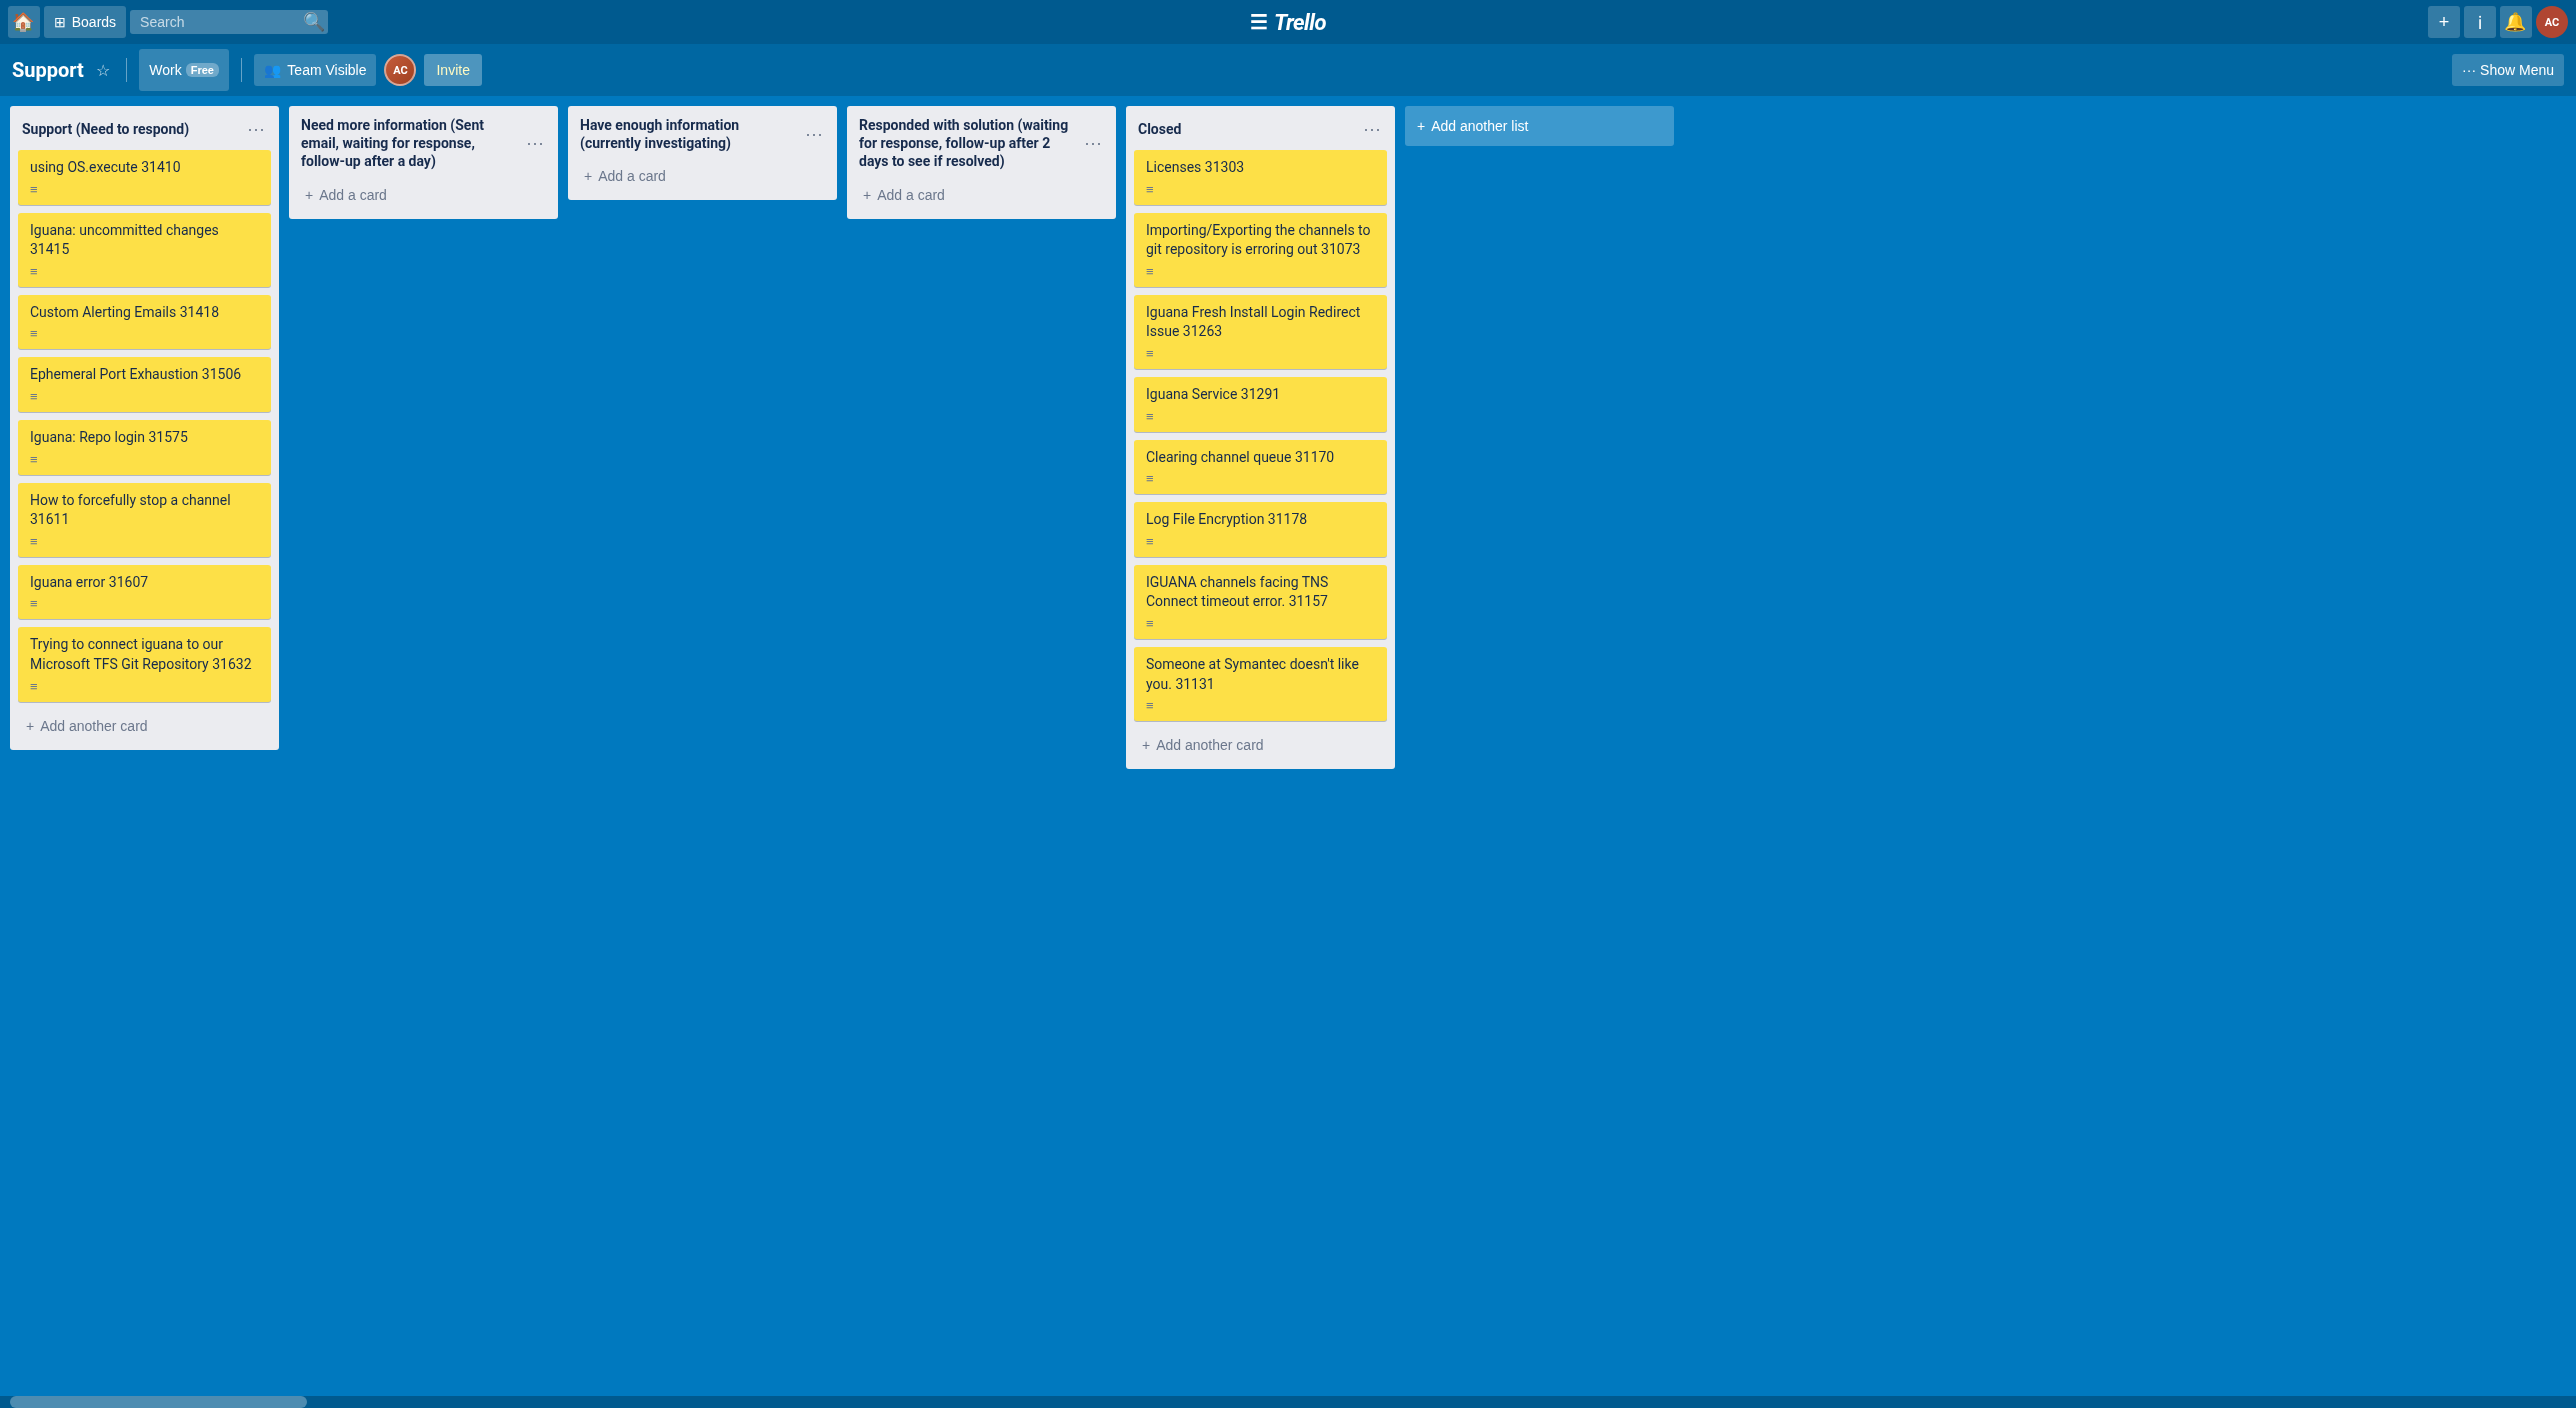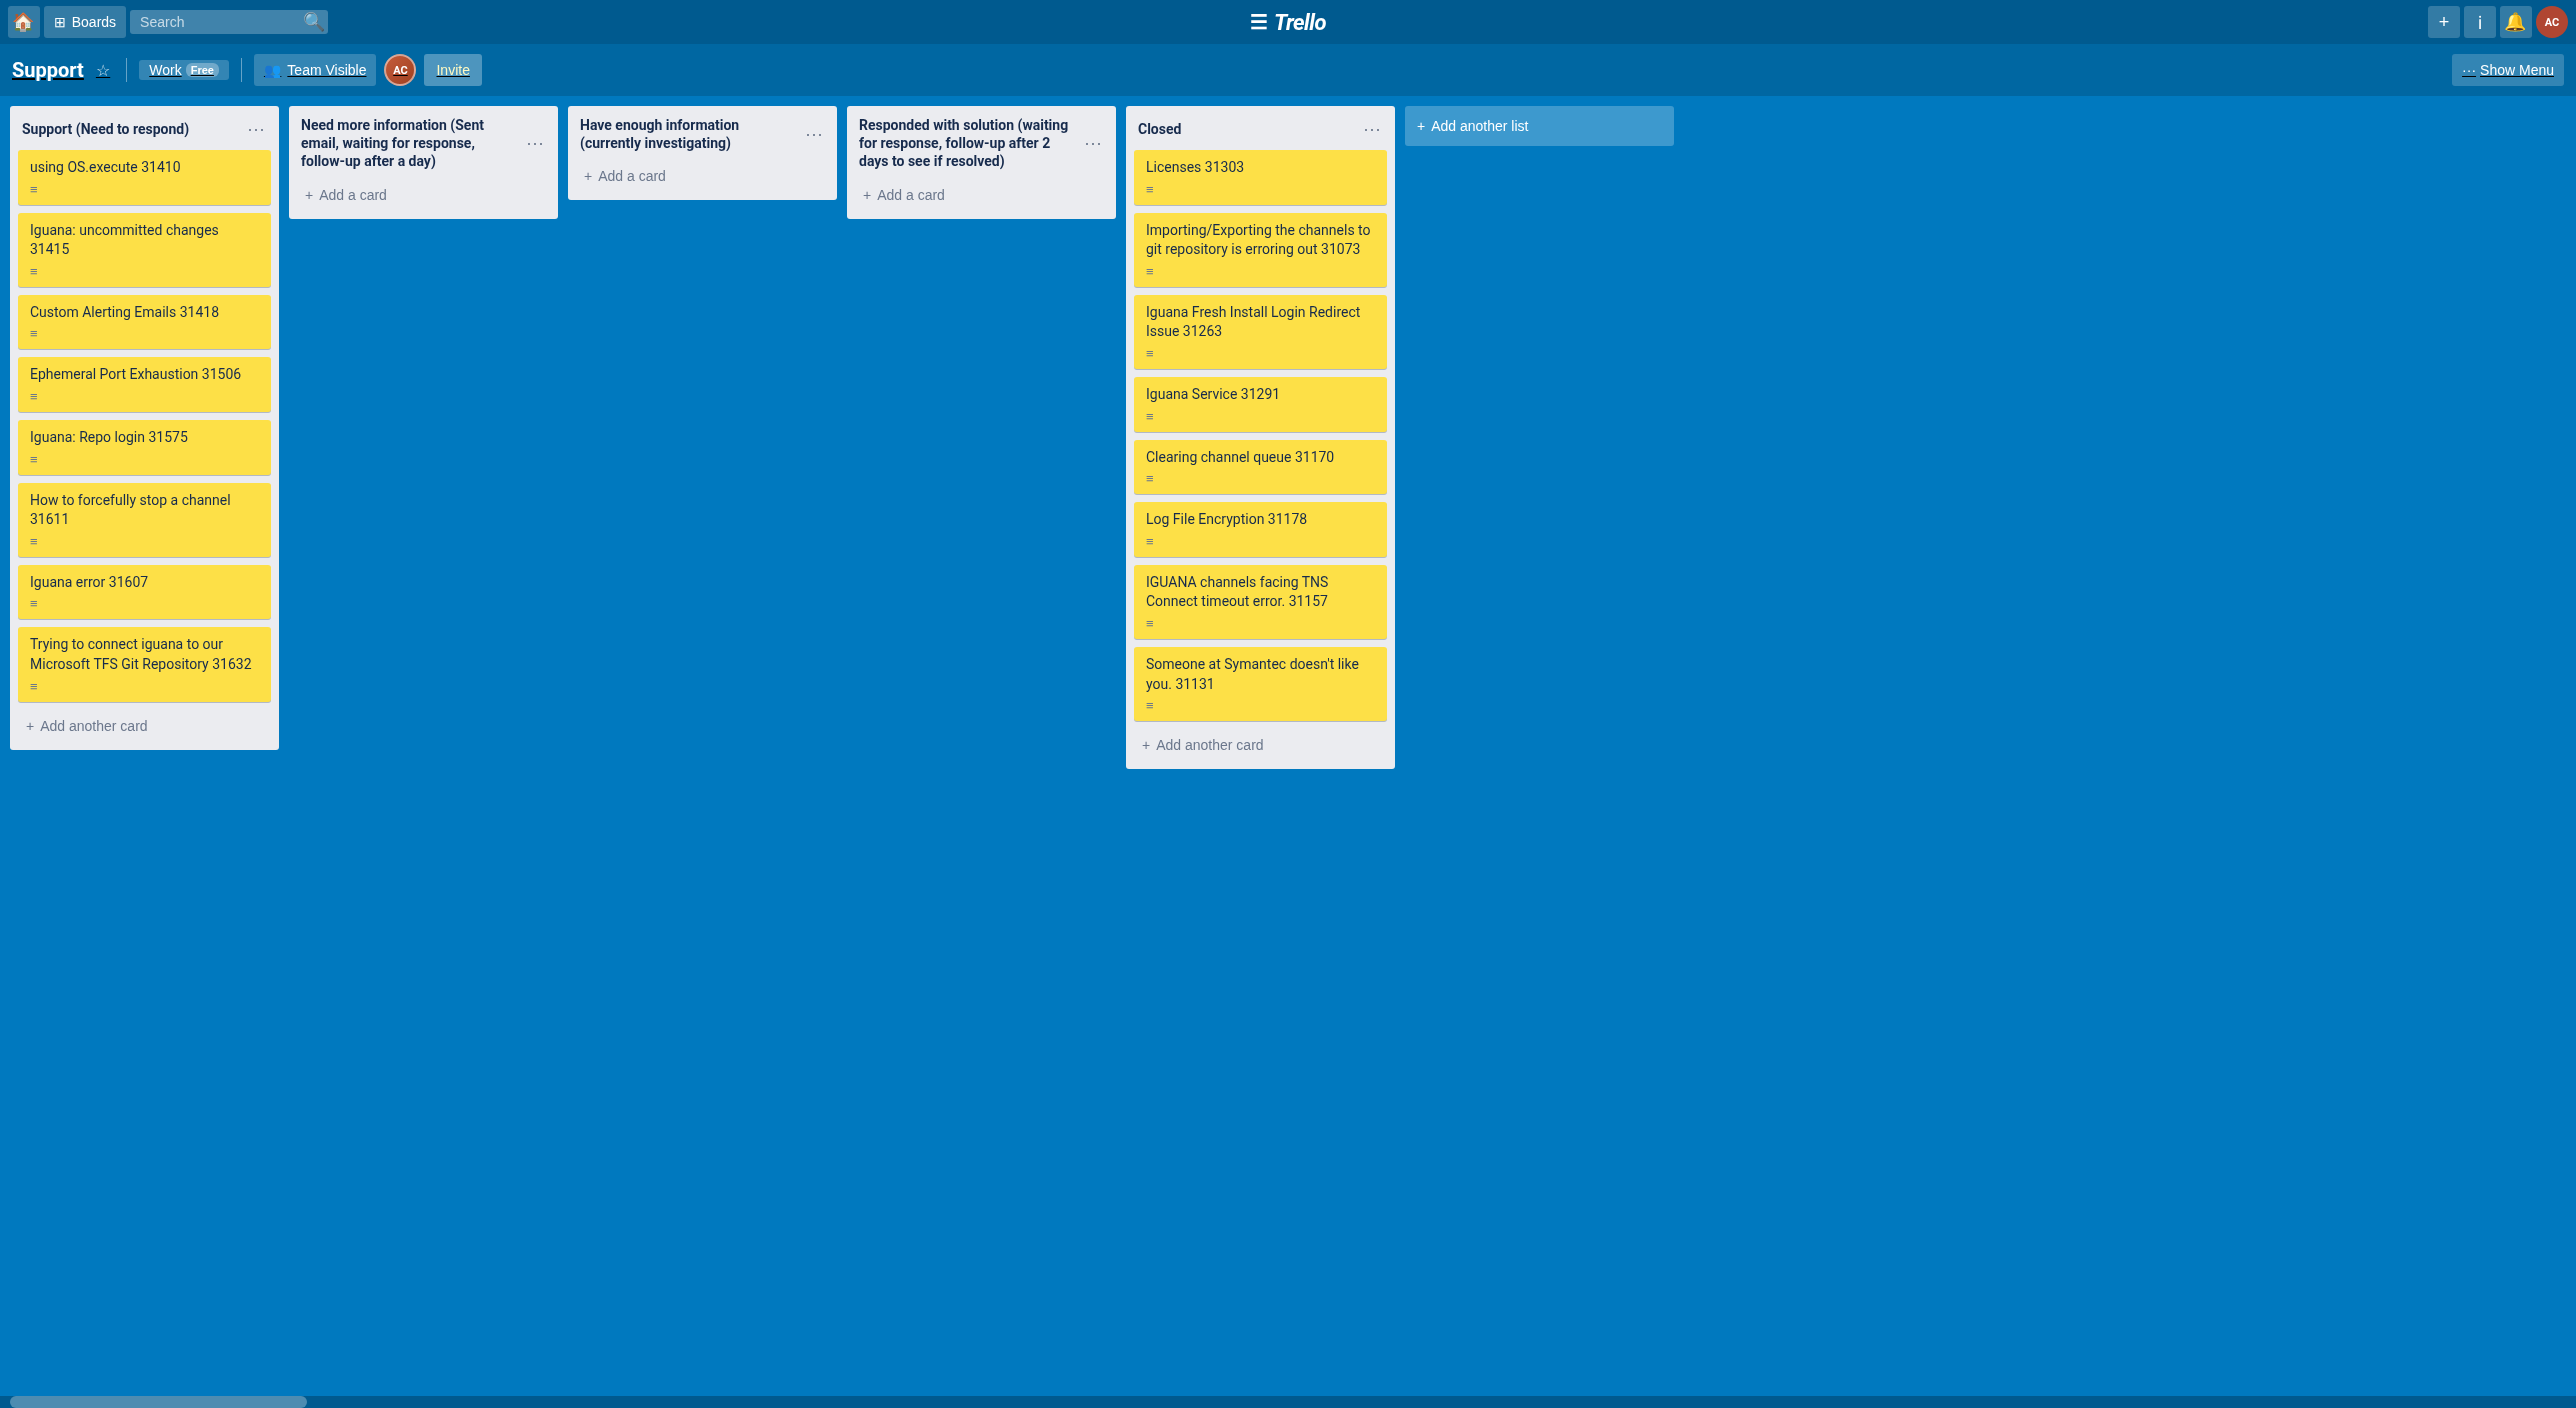--- a/index.html
+++ b/index.html
@@ -85,21 +85,20 @@
     }
 
     
     .board-header {
       background: rgba(0,0,0,0.15);
       height: 52px;
       display: flex;
       align-items: center;
       padding: 0 12px;
       gap: 8px;
-      text-decoration: underline;
     }
     .board-title {
       color: white;
       font-size: 20px;
       font-weight: bold;
     }
     .star-btn {
       background: none;
       border: none;
       color: rgba(255,255,255,0.8);
@@ -112,21 +111,21 @@
       height: 24px;
       background: rgba(255,255,255,0.4);
       margin: 0 4px;
     }
     .work-btn {
       background: rgba(255,255,255,0.2);
       border: none;
       border-radius: 3px;
       color: white;
       cursor: pointer;
-      height: 20px;
+      height: 42px;
       display: flex;
       align-items: center;
       padding: 4px 10px;
       font-size: 14px;
       gap: 4px;
     }
     .free-badge {
       background: rgba(255,255,255,0.3);
       border-radius: 6px;
       padding: 1px 5px;

